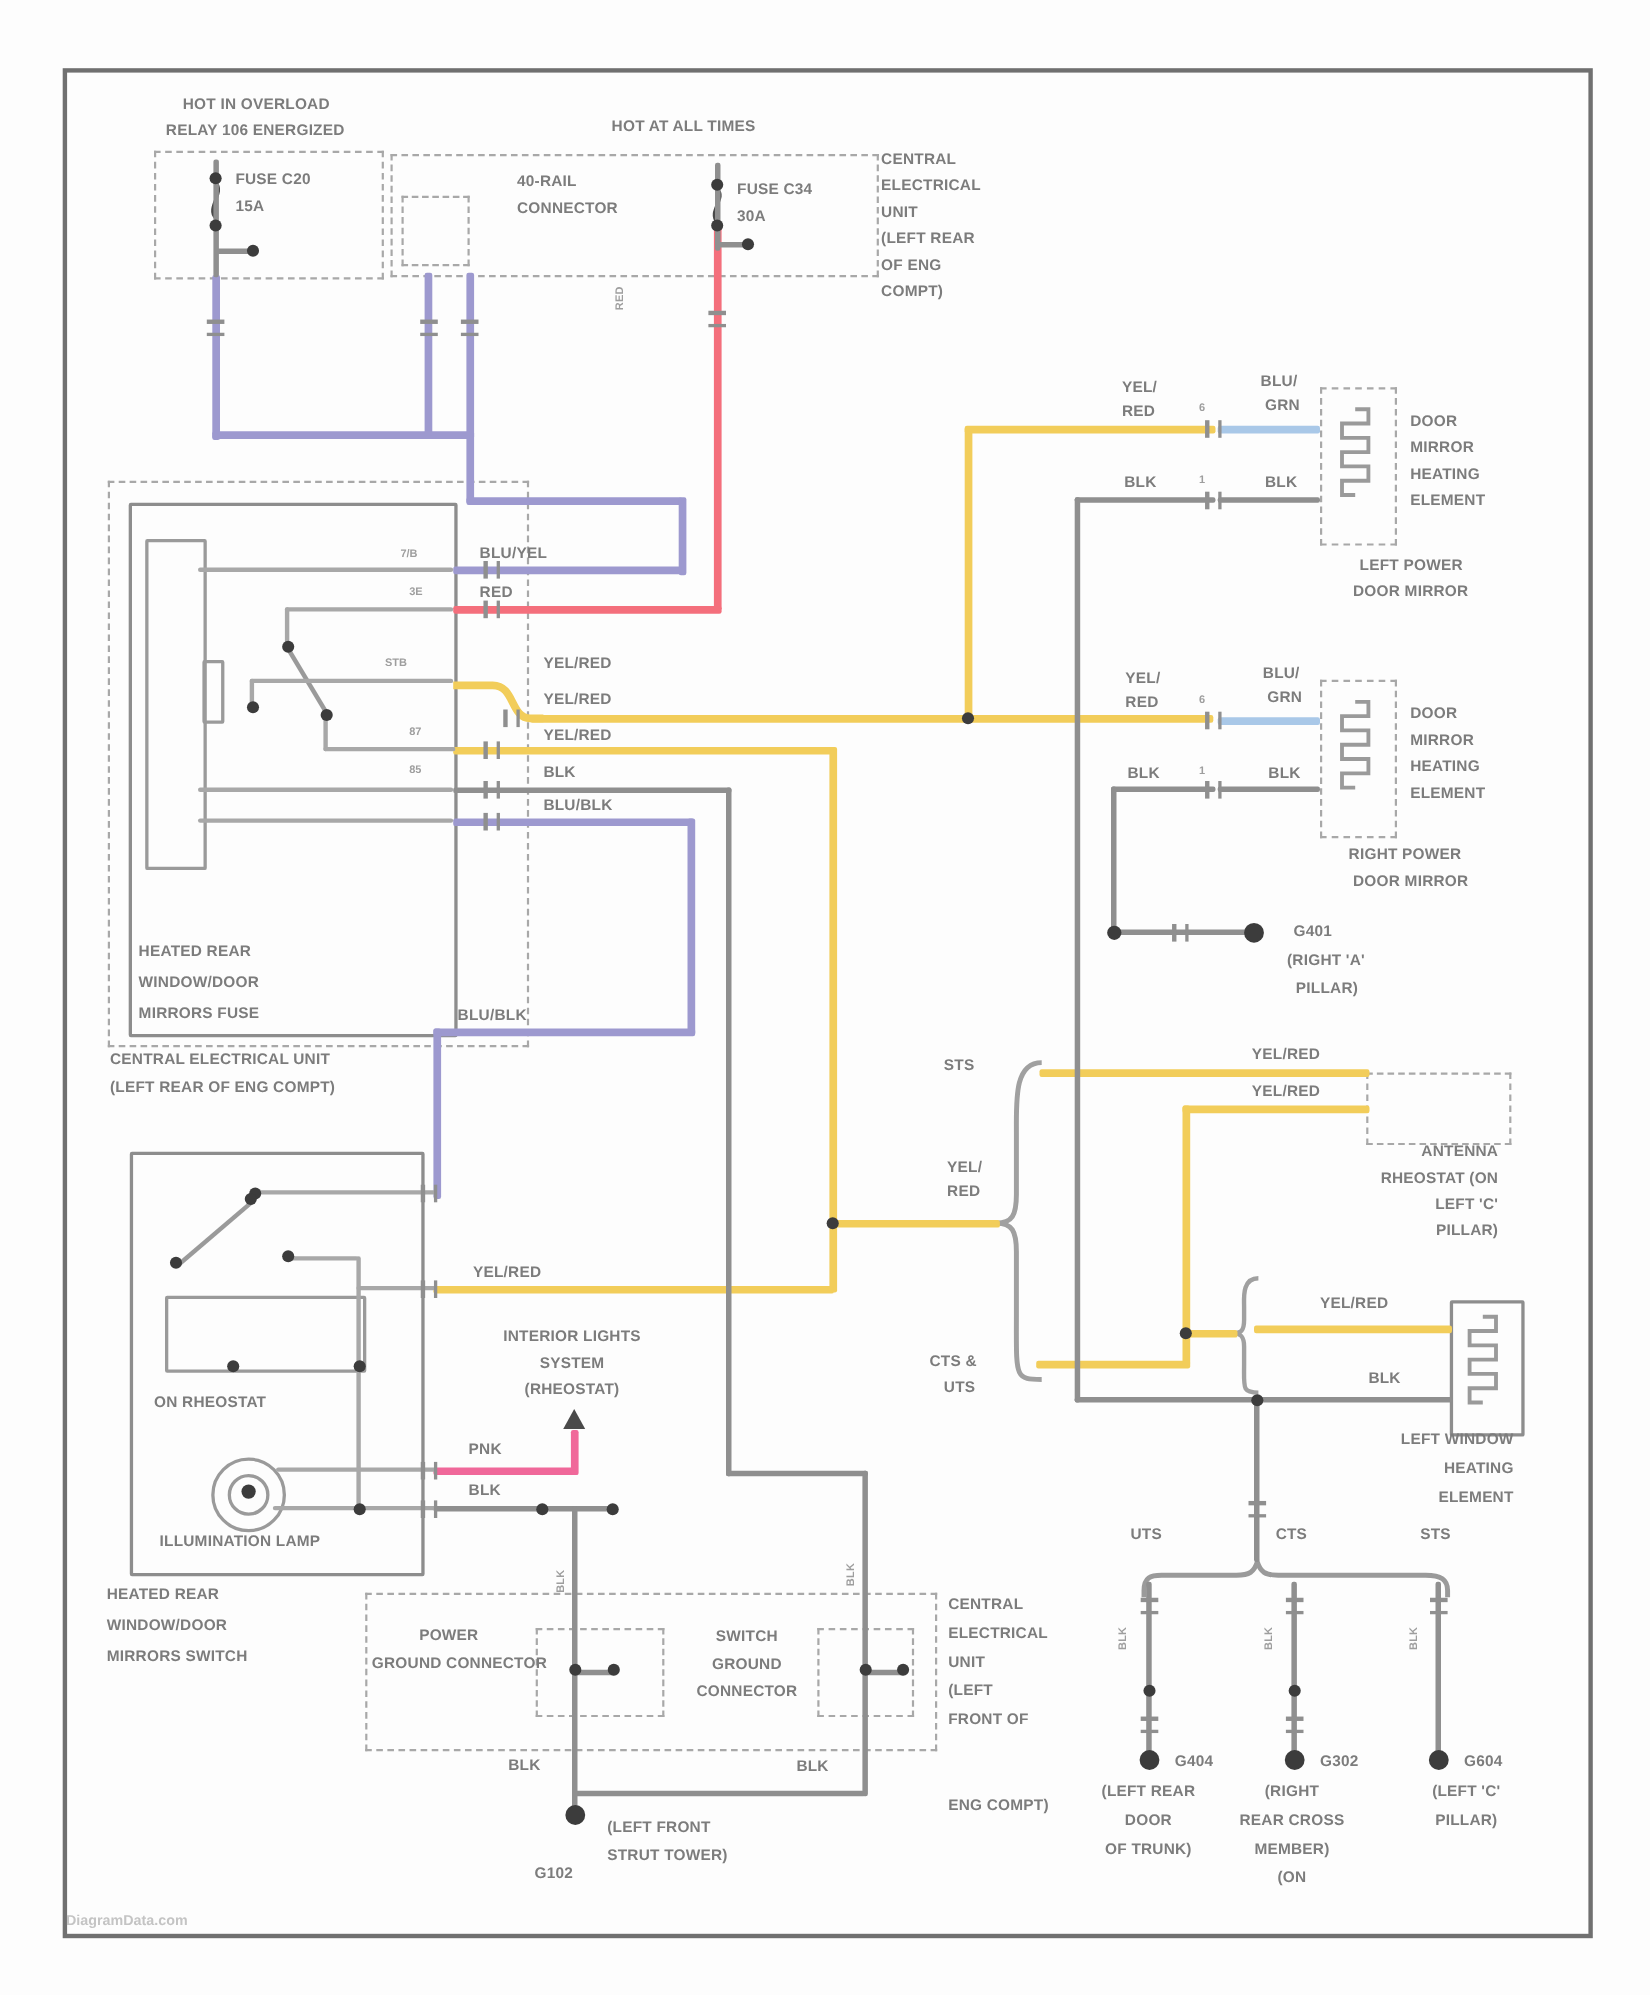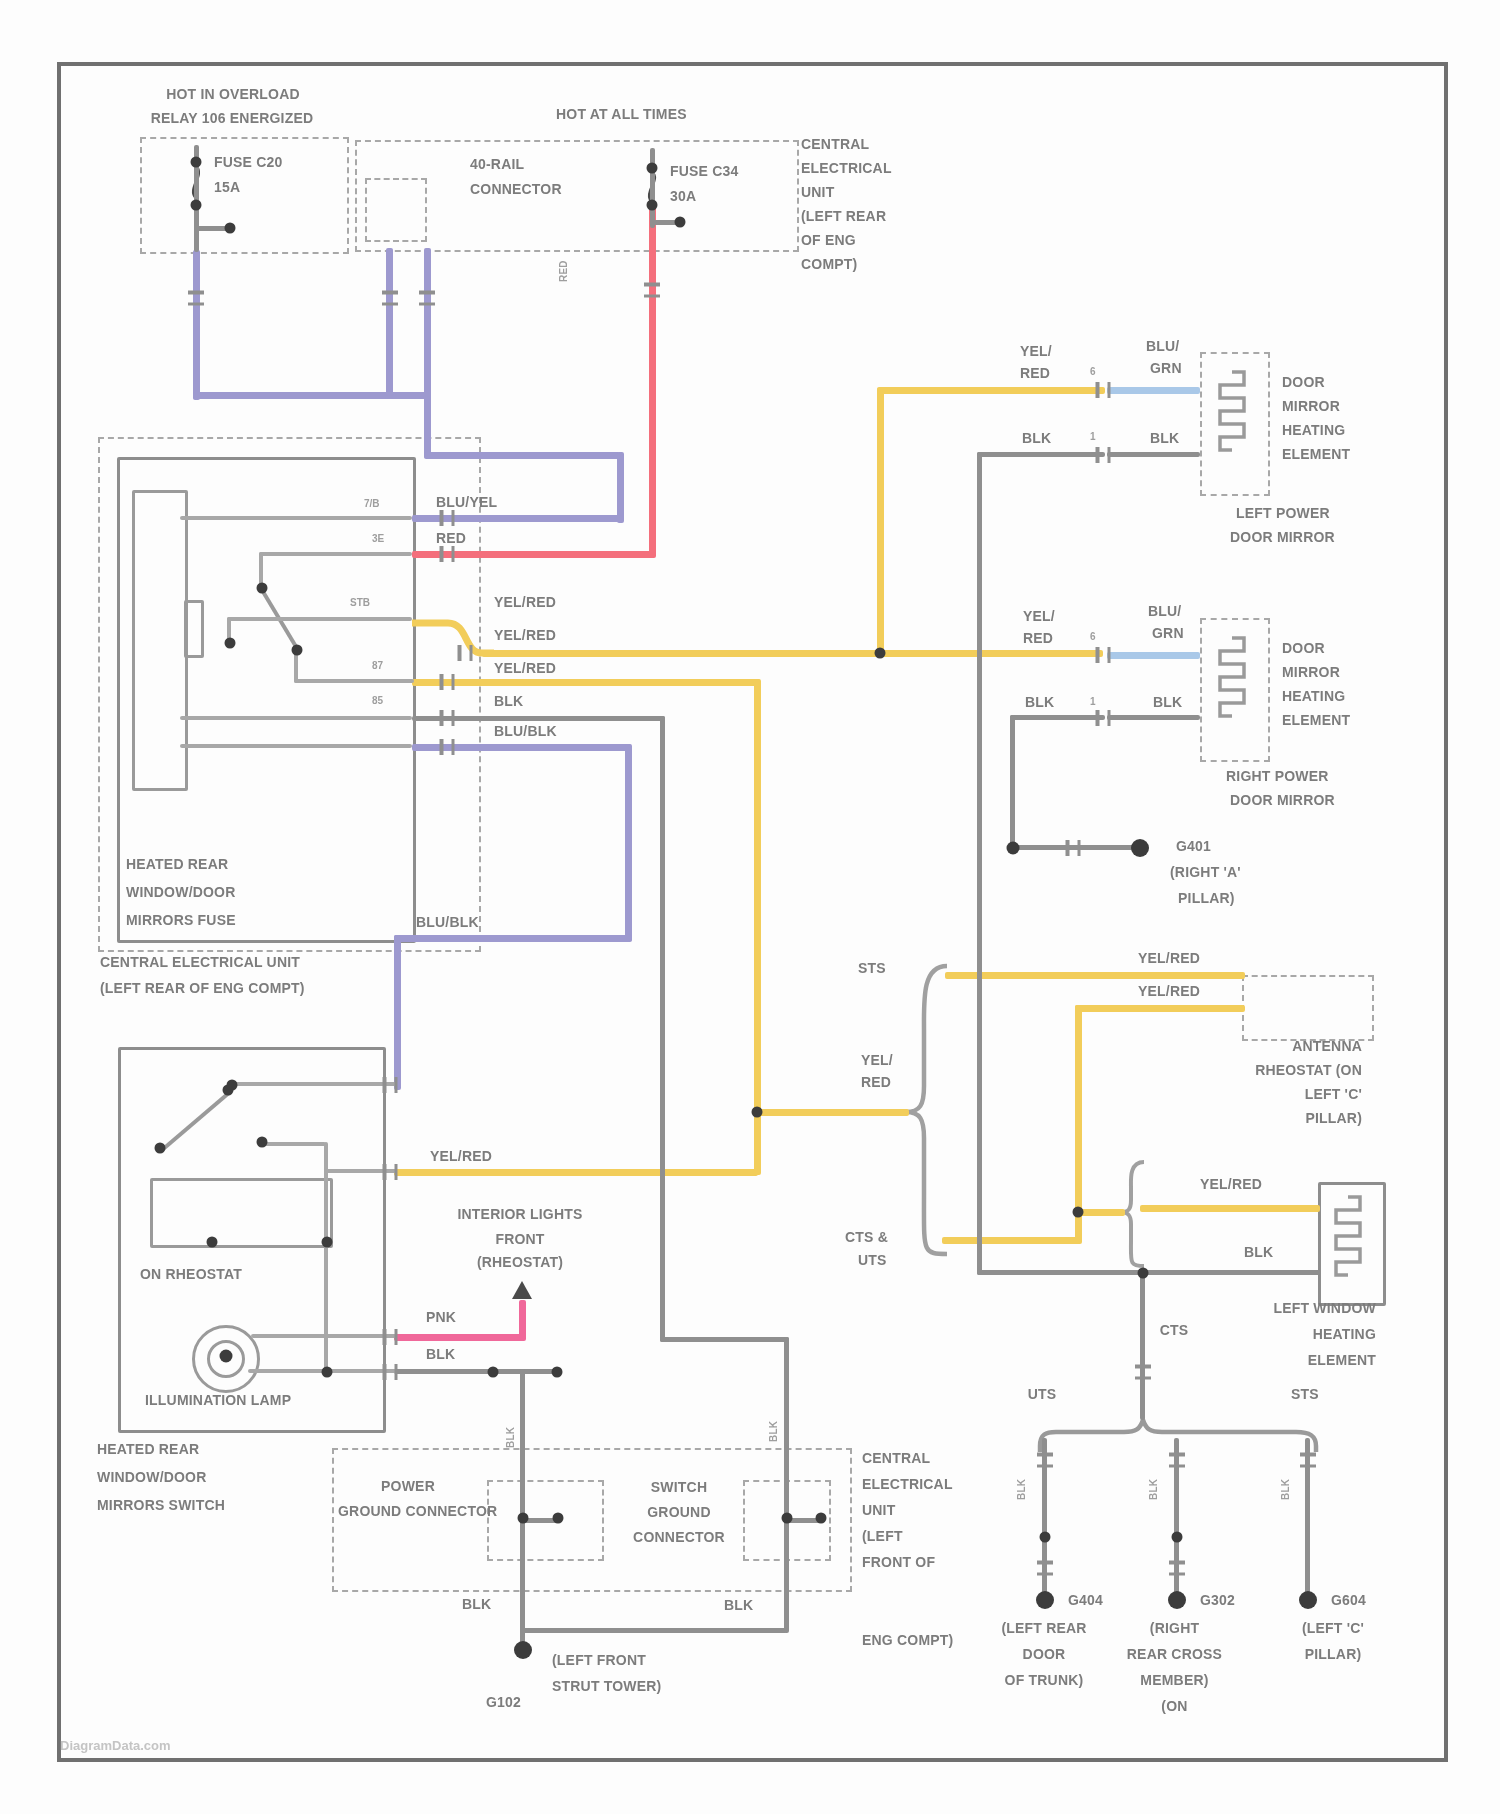--- a/index.html
+++ b/index.html
@@ -249,21 +249,21 @@
   <div class="sm" style="left:372px;top:695px">85</div>
   <div class="lbl" style="left:126px;top:856px">HEATED REAR</div>
   <div class="lbl" style="left:126px;top:884px">WINDOW/DOOR</div>
   <div class="lbl" style="left:126px;top:912px">MIRRORS FUSE</div>
   <div class="lbl" style="left:100px;top:954px">CENTRAL ELECTRICAL UNIT</div>
   <div class="lbl" style="left:100px;top:980px">(LEFT REAR OF ENG COMPT)</div>
 
   <div class="lbl" style="left:416px;top:914px">BLU/BLK</div>
   <div class="lbl" style="left:430px;top:1148px">YEL/RED</div>
   <div class="lbl ctr" style="left:424px;top:1206px;width:192px">INTERIOR LIGHTS</div>
-  <div class="lbl ctr" style="left:424px;top:1231px;width:192px">FRONT</div>
+  <div class="lbl ctr" style="left:424px;top:1231px;width:192px">SYSTEM</div>
   <div class="lbl ctr" style="left:424px;top:1254px;width:192px">(RHEOSTAT)</div>
   <div class="lbl" style="left:426px;top:1309px">PNK</div>
   <div class="lbl" style="left:426px;top:1346px">BLK</div>
   <div class="lbl" style="left:140px;top:1266px">ON RHEOSTAT</div>
   <div class="lbl" style="left:145px;top:1392px">ILLUMINATION LAMP</div>
   <div class="lbl" style="left:97px;top:1441px">HEATED REAR</div>
   <div class="lbl" style="left:97px;top:1469px">WINDOW/DOOR</div>
   <div class="lbl" style="left:97px;top:1497px">MIRRORS SWITCH</div>
 
   <div class="lbl" style="left:1020px;top:343px">YEL/</div>
@@ -331,21 +331,21 @@
   <div class="lbl" style="left:862px;top:1632px">ENG COMPT)</div>
   <div class="lbl rot sm" style="left:505px;top:1448px">BLK</div>
   <div class="lbl rot sm" style="left:768px;top:1442px">BLK</div>
   <div class="lbl" style="left:462px;top:1596px">BLK</div>
   <div class="lbl" style="left:724px;top:1597px">BLK</div>
   <div class="lbl" style="left:486px;top:1694px">G102</div>
   <div class="lbl" style="left:552px;top:1652px">(LEFT FRONT</div>
   <div class="lbl" style="left:552px;top:1678px">STRUT TOWER)</div>
 
   <div class="lbl ctr" style="left:1020px;top:1386px;width:44px">UTS</div>
-  <div class="lbl ctr" style="left:1152px;top:1322px;width:44px">CTS</div>
+  <div class="lbl ctr" style="left:1152px;top:1386px;width:44px">CTS</div>
   <div class="lbl ctr" style="left:1283px;top:1386px;width:44px">STS</div>
   <div class="lbl rot sm" style="left:1016px;top:1500px">BLK</div>
   <div class="lbl rot sm" style="left:1148px;top:1500px">BLK</div>
   <div class="lbl rot sm" style="left:1280px;top:1500px">BLK</div>
   <div class="lbl" style="left:1068px;top:1592px">G404</div>
   <div class="lbl ctr" style="left:983px;top:1620px;width:122px">(LEFT REAR</div>
   <div class="lbl ctr" style="left:983px;top:1646px;width:122px">DOOR</div>
   <div class="lbl ctr" style="left:983px;top:1672px;width:122px">OF TRUNK)</div>
   <div class="lbl" style="left:1200px;top:1592px">G302</div>
   <div class="lbl ctr" style="left:1112px;top:1620px;width:125px">(RIGHT</div>

